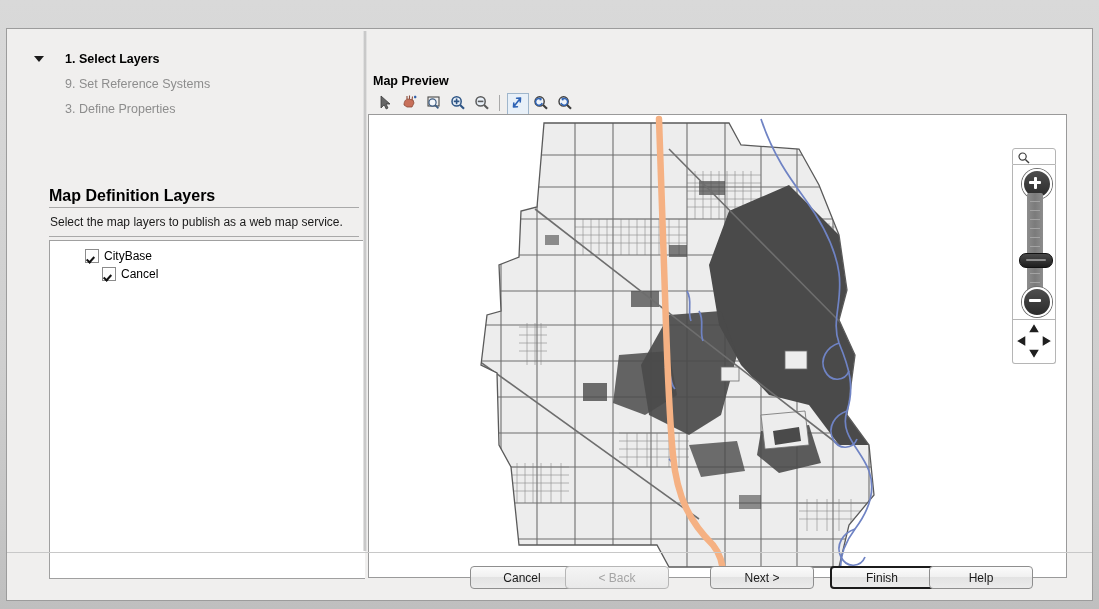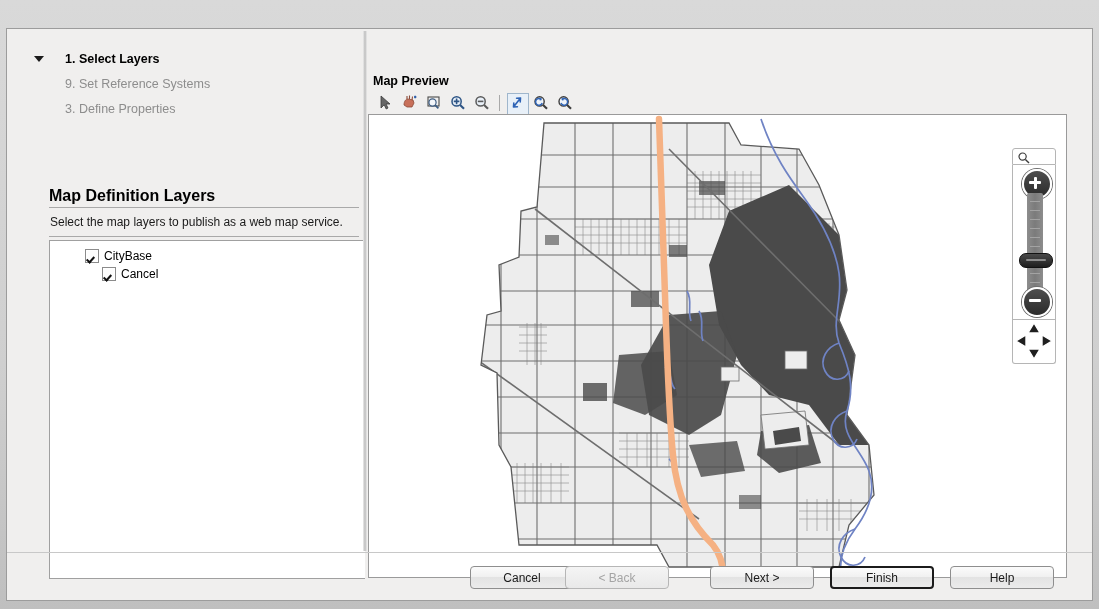--- a/index.html
+++ b/index.html
@@ -498,17 +498,17 @@
         </div>
       </div>
     </div>
 
     <div class="footer">
       <div class="footline"></div>
       <div class="btn" style="left:463px">Cancel</div>
       <div class="btn disabled" style="left:558px">&lt; Back</div>
       <div class="btn" style="left:703px">Next &gt;</div>
       <div class="btn default" style="left:823px">Finish</div>
-      <div class="btn" style="left:943px">Help</div>
+      <div class="btn" style="left:922px">Help</div>
     </div>
 
   </div>
 </div>
 
 </body></html>

